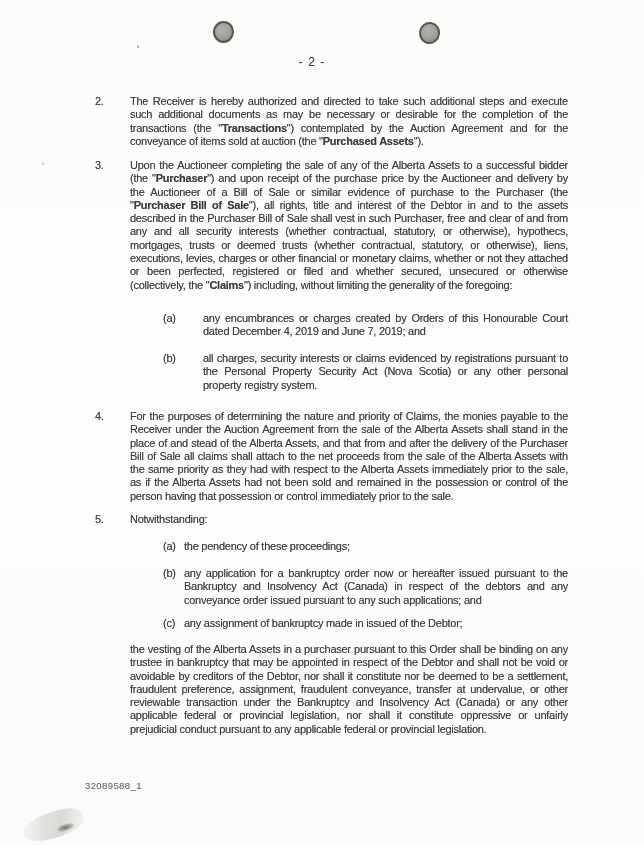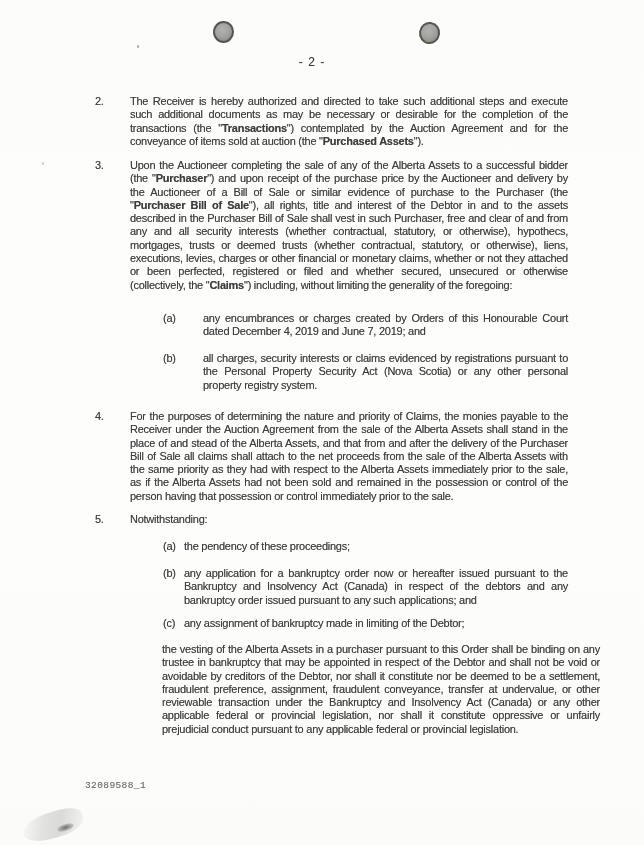--- a/index.html
+++ b/index.html
@@ -66,32 +66,31 @@
 
   [data-item="para2"]  { top: 95px; }
   [data-item="para3"]  { top: 159px; }
   [data-item="cl3a"]   { top: 312px; }
   [data-item="cl3b"]   { top: 352px; }
   [data-item="para4"]  { top: 410px; }
   [data-item="para5"]  { top: 513px; }
   [data-item="cl5a"]   { top: 540px; }
   [data-item="cl5b"]   { top: 567px; }
   [data-item="cl5c"]   { top: 617px; }
-  [data-item="cont5"]  { top: 643px; margin-left: 32px; }
+  [data-item="cont5"]  { top: 643px; }
 
   
   .footer-docid {
     position: absolute;
     left: 85px;
     top: 780px;
     font-size: 9.5px;
     letter-spacing: 0.4px;
     color: #6e6e6a;
     text-shadow: 0 0 0.5px rgba(110,110,106,0.5);
-    font-family: Liberation Mono, monospace;
   }
 
   
   .speck-cluster {
     position: absolute;
     left: 137px; top: 45px;
     width: 2px; height: 3px;
     background: rgba(90,90,88,0.55);
     box-shadow: 22px 52px 0 0 rgba(100,100,98,0.4),
                 -50px 35px 0 -1px rgba(120,120,118,0.35),
@@ -156,25 +155,25 @@
       <div class="item numbered" data-item="para5">
         <span class="marker">5.</span>
         <div class="text"><span>Notwithstanding:</span></div>
       </div>
       <div class="item sub-narrow" data-item="cl5a">
         <span class="marker">(a)</span>
         <div class="text"><span>the pendency of these proceedings;</span></div>
       </div>
       <div class="item sub-narrow" data-item="cl5b">
         <span class="marker">(b)</span>
-        <div class="text"><span>any application for a bankruptcy order now or hereafter issued pursuant to the </span><span class="i">Bankruptcy and Insolvency Act</span><span> (Canada) in respect of the debtors and any bankruptcy order issued pursuant to any such applications; and</span></div>
+        <div class="text"><span>any application for a bankruptcy order now or hereafter issued pursuant to the </span><span class="i">Bankruptcy and Insolvency Act</span><span> (Canada) in respect of the debtors and any conveyance order issued pursuant to any such applications; and</span></div>
       </div>
       <div class="item sub-narrow" data-item="cl5c">
         <span class="marker">(c)</span>
-        <div class="text"><span>any assignment of bankruptcy made in limiting of the Debtor;</span></div>
+        <div class="text"><span>any assignment of bankruptcy made in issued of the Debtor;</span></div>
       </div>
       <div class="item plain" data-item="cont5">
         <div class="text"><span>the vesting of the Alberta Assets in a purchaser pursuant to this Order shall be binding on any trustee in bankruptcy that may be appointed in respect of the Debtor and shall not be void or avoidable by creditors of the Debtor, nor shall it constitute nor be deemed to be a settlement, fraudulent preference, assignment, fraudulent conveyance, transfer at undervalue, or other reviewable transaction under the </span><span class="i">Bankruptcy and Insolvency Act</span><span> (Canada) or any other applicable federal or provincial legislation, nor shall it constitute oppressive or unfairly prejudicial conduct pursuant to any applicable federal or provincial legislation.</span></div>
       </div>
     </div>
 
   <div class="footer-docid">32089588_1</div>
 
   <div class="smudge-bottom"></div>
   <div class="smudge-tip"></div>

